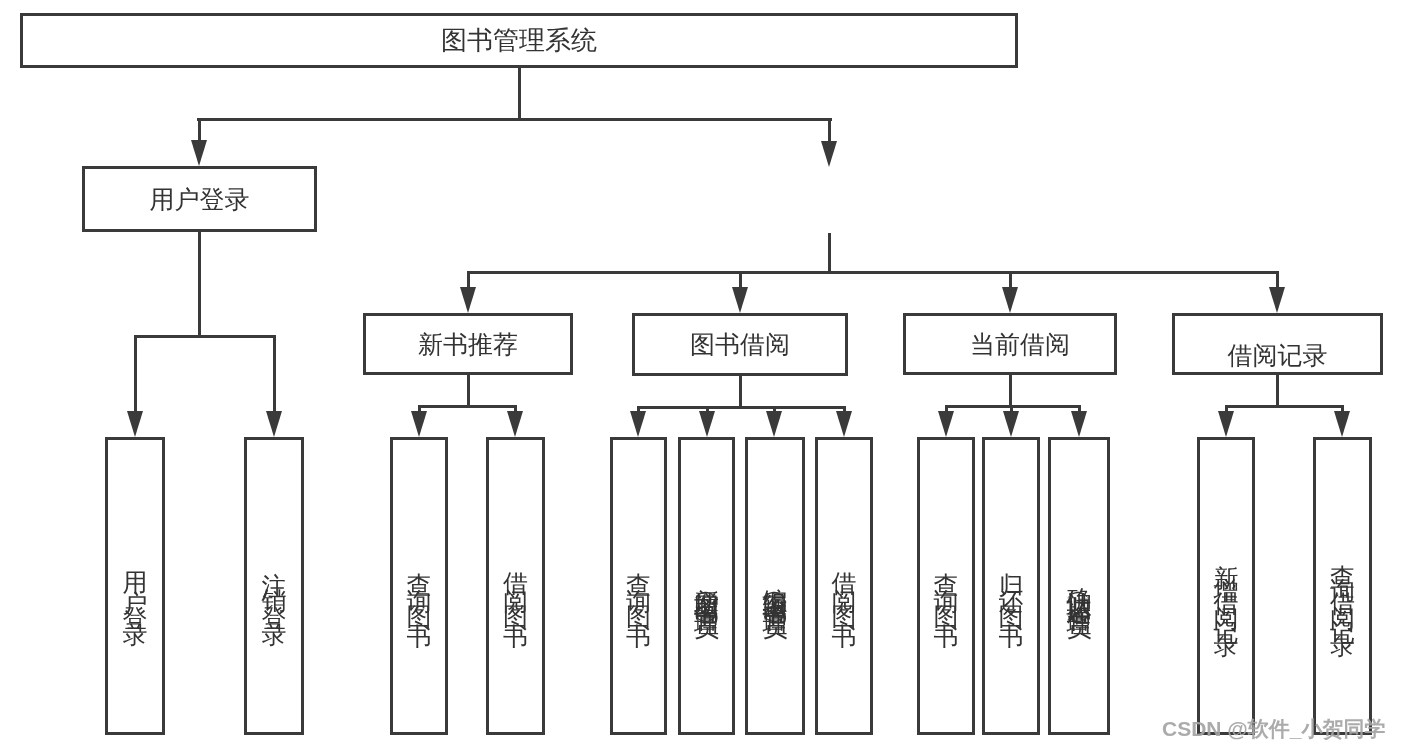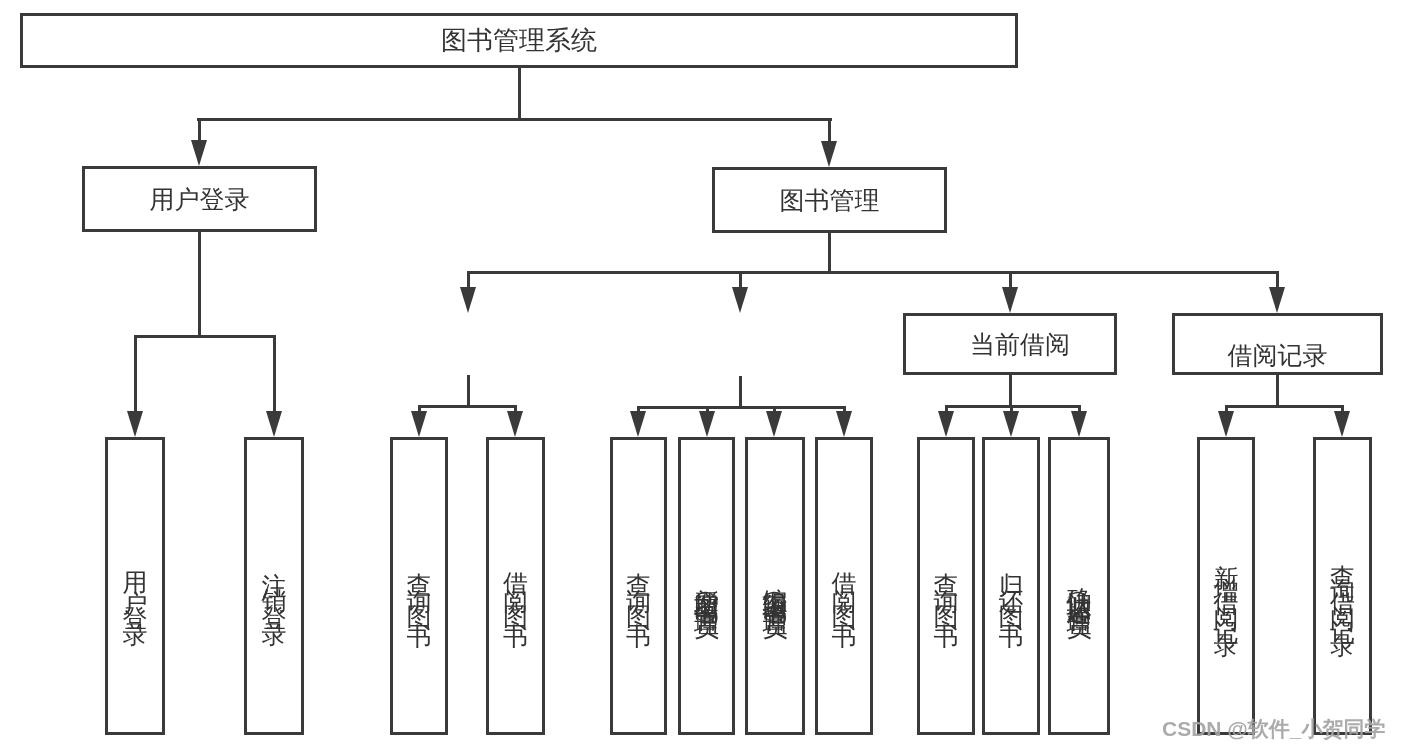--- a/index.html
+++ b/index.html
@@ -55,24 +55,27 @@
 
 <div class="stage">
 
   <div class="node root" style="left:20px; top:13px; width:998px; height:55px;">
     <span>图书管理系统</span>
   </div>
 
   <div class="node" style="left:82px; top:166px; width:235px; height:66px;">
     <span>用户登录</span>
   </div>
-  <div class="node" style="left:712px; top:167px; width:235px; height:66px;">
-    <span>图书管理</span>
+
+  <div class="node" style="left:363px; top:313px; width:210px; height:62px;">
+    <span>新书推荐</span>
   </div>
-
+  <div class="node" style="left:632px; top:313px; width:216px; height:63px;">
+    <span>图书借阅</span>
+  </div>
   <div class="node" style="left:903px; top:313px; width:214px; height:62px;padding-left:20px;">
     <span>当前借阅</span>
   </div>
   <div class="node" style="left:1172px; top:313px; width:211px; height:62px;align-items:flex-end;">
     <span>借阅记录</span>
   </div>
 
   <div class="node leaf" style="left:105px; top:437px; width:60px; height:298px;">
     <span class="vtext" style="letter-spacing: 17px;">用户登录</span>
   </div>

